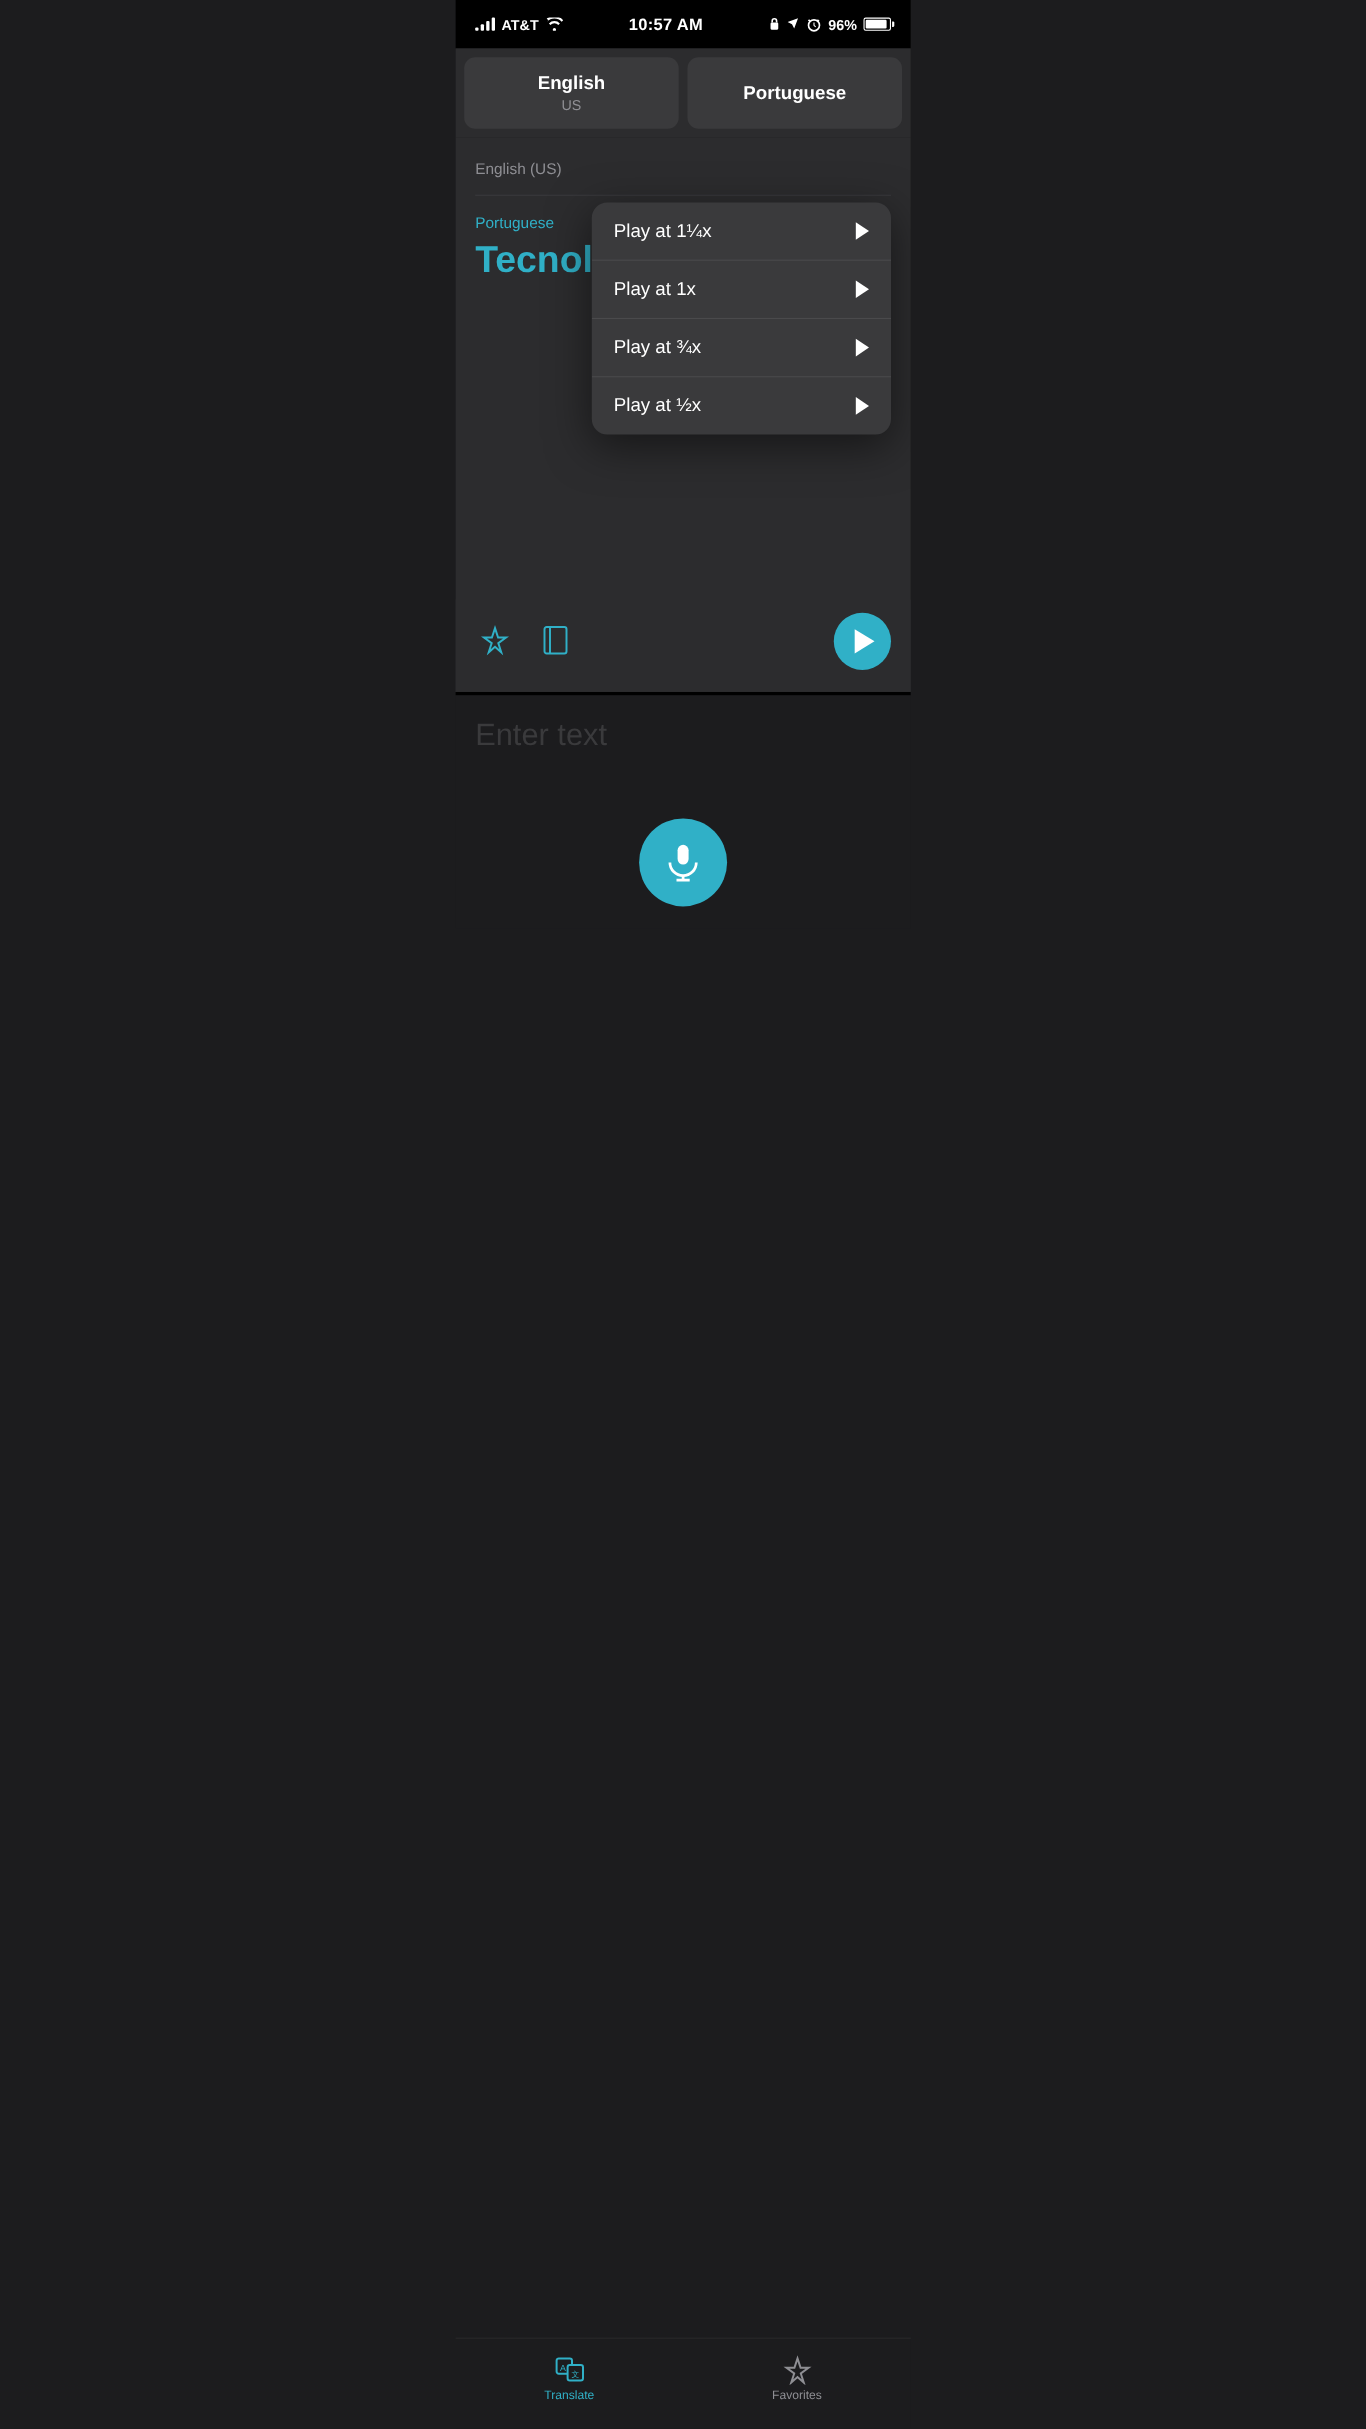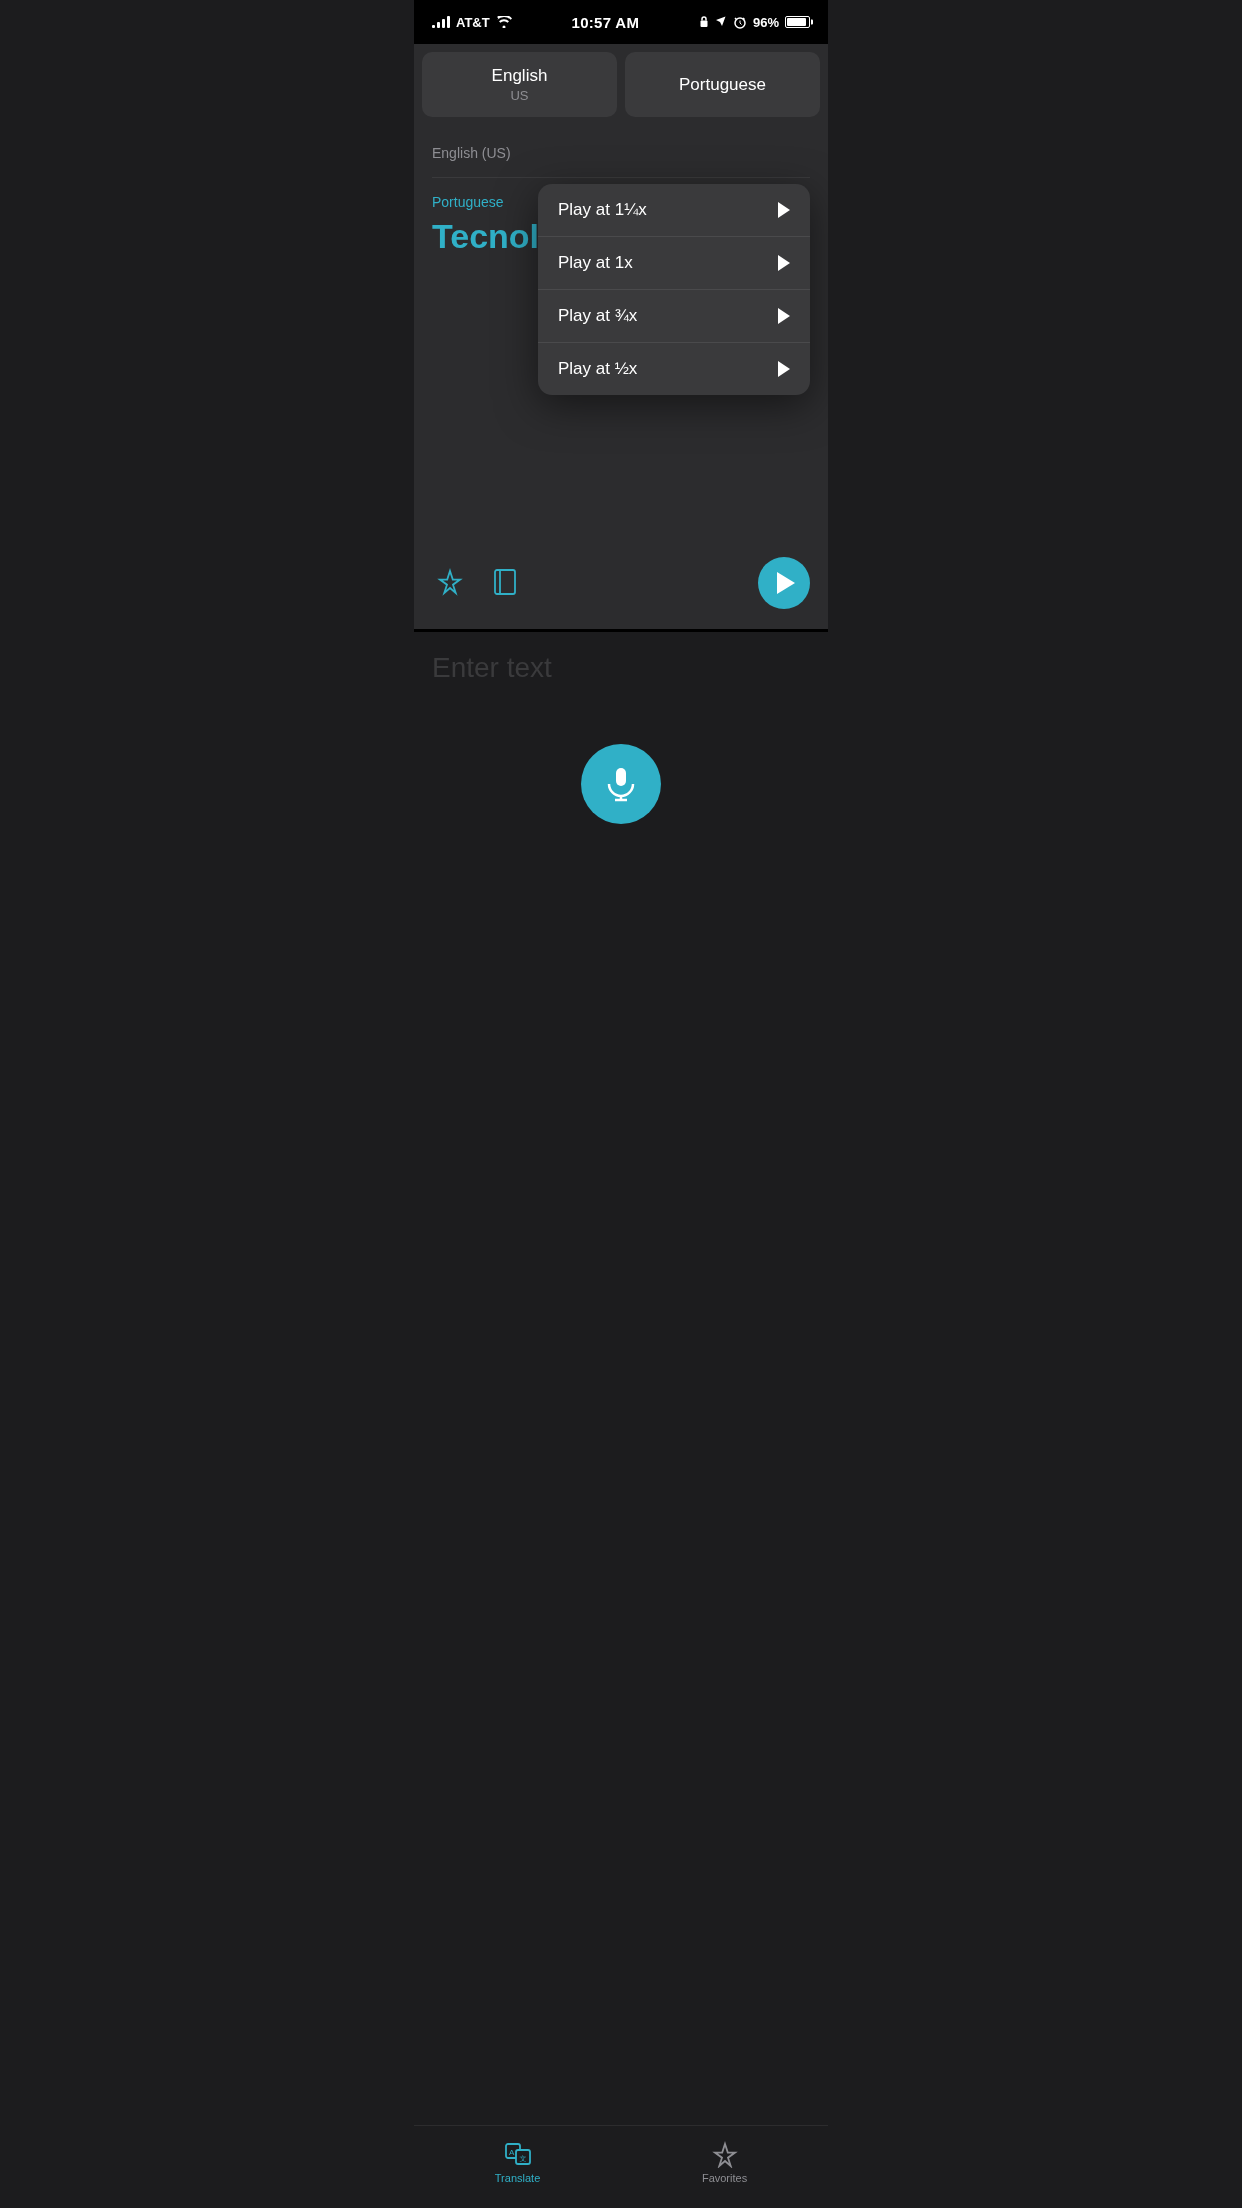--- a/index.html
+++ b/index.html
@@ -115,21 +115,21 @@
       cursor: pointer;
       text-align: center;
     }
 
     .lang-btn.active {
       background: #3a3a3c;
     }
 
     .lang-btn .lang-name {
       font-size: 17px;
-      font-weight: 400;
+      font-weight: 700;
       display: block;
     }
 
     .lang-btn .lang-sub {
       font-size: 13px;
       color: #8e8e93;
       display: block;
       margin-top: 2px;
     }
 

